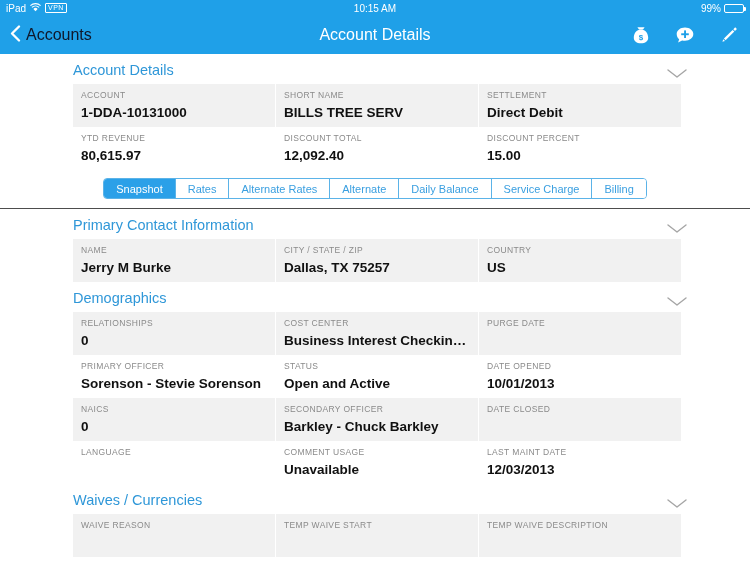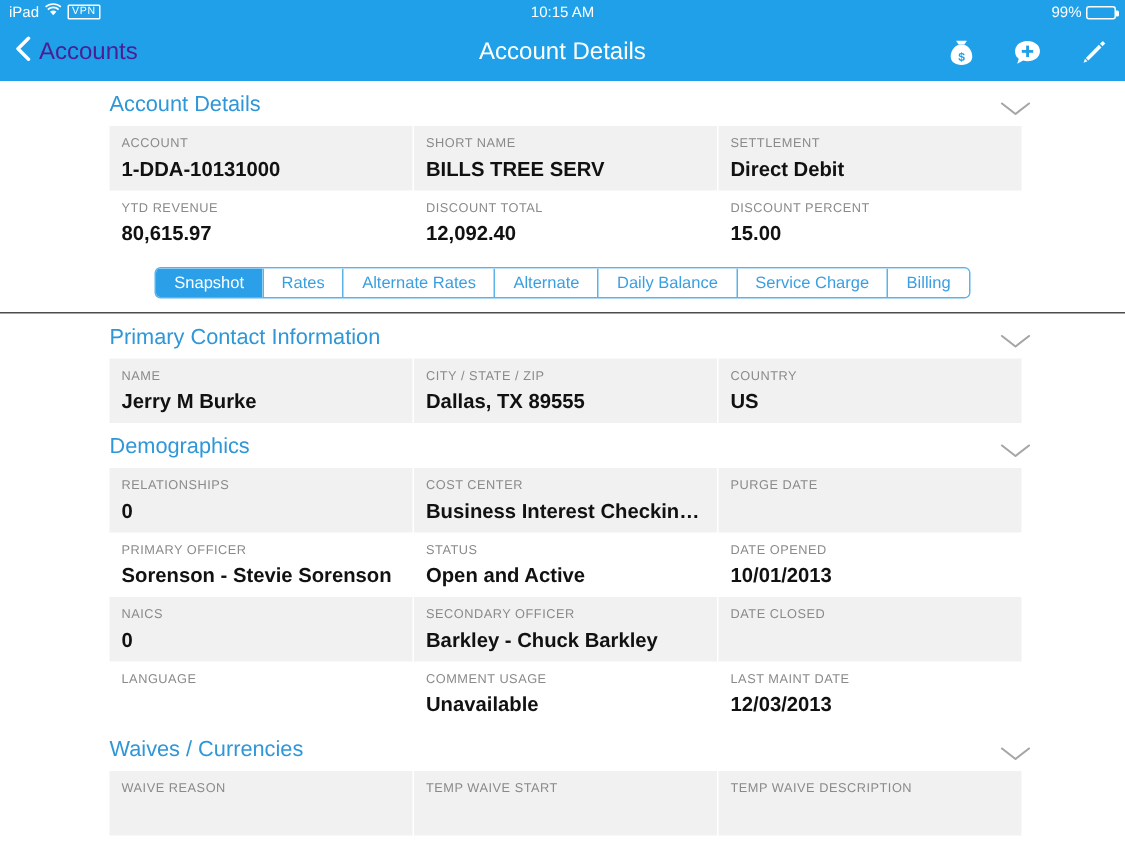--- a/index.html
+++ b/index.html
@@ -38,21 +38,21 @@
     width:2px; height:4px; background:#fff; border-radius:0 1px 1px 0;
   }
   .battery-fill { height:100%; background:#4cd964; border-radius:1px; }
 
   
   .navbar {
     height: 38px; background: #1fa0e8; color:#fff;
     display:flex; align-items:center; position:relative; padding:0 10px;
   }
   .nav-back { display:flex; align-items:center; gap:5px; cursor:pointer; }
-  .nav-back-label { font-size:16px; color:#4c1d95; }
+  .nav-back-label { font-size:16px; color:#0f172a; }
   .nav-title {
     position:absolute; left:0; right:0; text-align:center;
     font-size:16px; font-weight:400; pointer-events:none;
   }
   .nav-actions { margin-left:auto; display:flex; align-items:center; gap:22px; z-index:2; }
   .nav-icon { width:22px; height:22px; display:block; cursor:pointer; }
 
   
   .content { position:relative; }
   .section-head {
@@ -242,21 +242,21 @@
       <div class="row shaded">
         <div class="cell">
           <div class="cell-inner">
             <div class="fld-label">NAME</div>
             <div class="fld-value">Jerry M Burke</div>
           </div>
         </div>
         <div class="cell">
           <div class="cell-inner">
             <div class="fld-label">CITY / STATE / ZIP</div>
-            <div class="fld-value">Dallas, TX 89555</div>
+            <div class="fld-value">Dallas, TX 75257</div>
           </div>
         </div>
         <div class="cell">
           <div class="cell-inner">
             <div class="fld-label">COUNTRY</div>
             <div class="fld-value">US</div>
           </div>
         </div>
       </div>
     </div>

